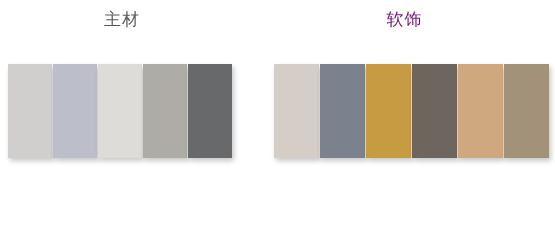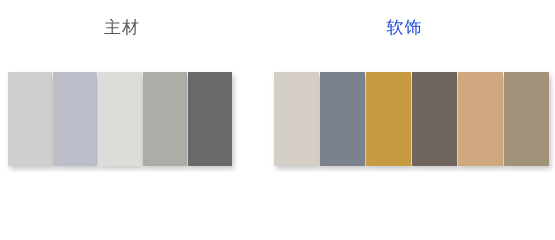--- a/index.html
+++ b/index.html
@@ -15,21 +15,21 @@
     overflow: hidden;
   }
   #board {
     position: relative;
     width: 555px;
     height: 173px;
     background: #ffffff;
   }
   .palette-group {
     position: absolute;
-    top: 8px;
+    top: 0;
     height: 173px;
   }
   .group-left  { left: 0px;   width: 262px; }
   .group-right { left: 262px; width: 293px; }
 
   .group-title {
     position: absolute;
     top: 8px;
     left: 0;
     width: 100%;
@@ -75,21 +75,21 @@
     <div class="swatch-row">
       <div class="swatch" title="#d0cfcd" style="background: rgb(208, 207, 205);"></div>
       <div class="swatch" title="#bcbec9" style="background: rgb(188, 190, 201);"></div>
       <div class="swatch" title="#dddcd9" style="background: rgb(221, 220, 217);"></div>
       <div class="swatch" title="#aeaca6" style="background: rgb(174, 172, 166);"></div>
       <div class="swatch" title="#68696a" style="background: rgb(104, 105, 106);"></div>
     </div>
   </div>
 
   <div class="palette-group group-right">
-    <div class="group-title" style="color: #1d4ed8;">软饰</div>
+    <div class="group-title" style="color: #701a75;">软饰</div>
     <div class="swatch-row">
       <div class="swatch" title="#d5cec6" style="background: rgb(213, 206, 198);"></div>
       <div class="swatch" title="#7b828e" style="background: rgb(123, 130, 142);"></div>
       <div class="swatch" title="#c79b42" style="background: rgb(199, 155, 66);"></div>
       <div class="swatch" title="#6e655f" style="background: rgb(110, 101, 95);"></div>
       <div class="swatch" title="#d0a87f" style="background: rgb(208, 168, 127);"></div>
       <div class="swatch" title="#a3927a" style="background: rgb(163, 146, 122);"></div>
     </div>
   </div>
 

